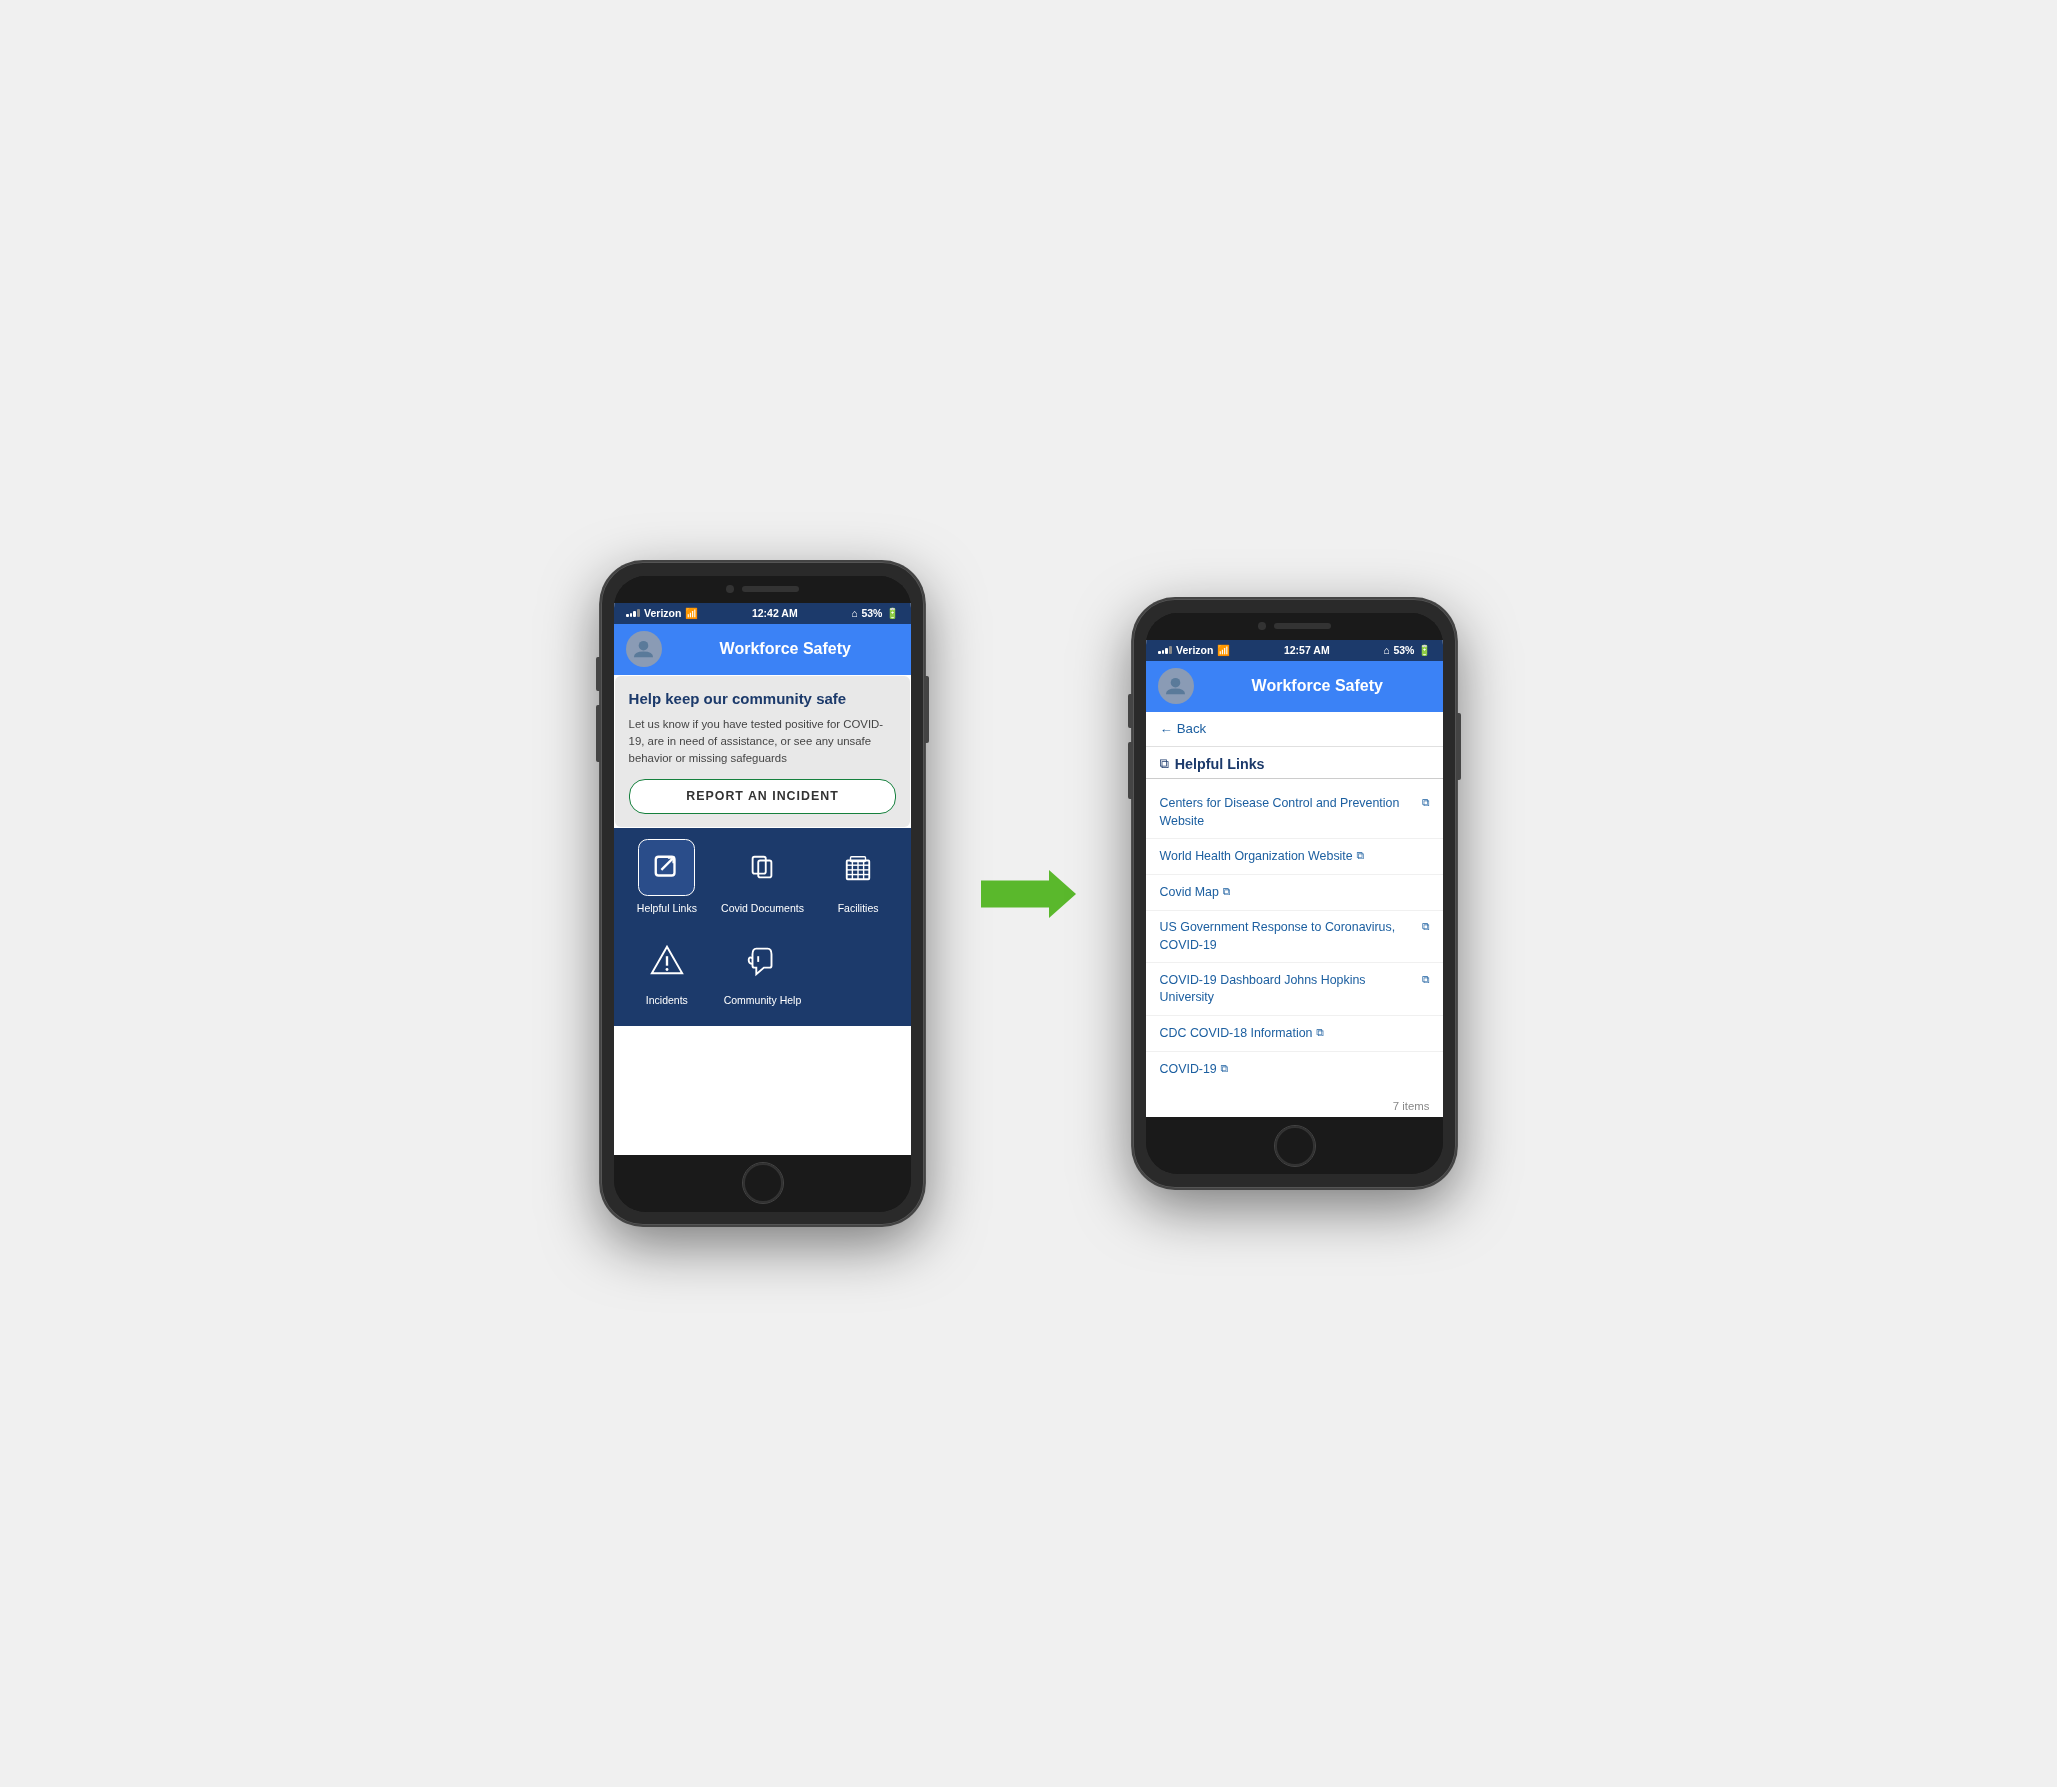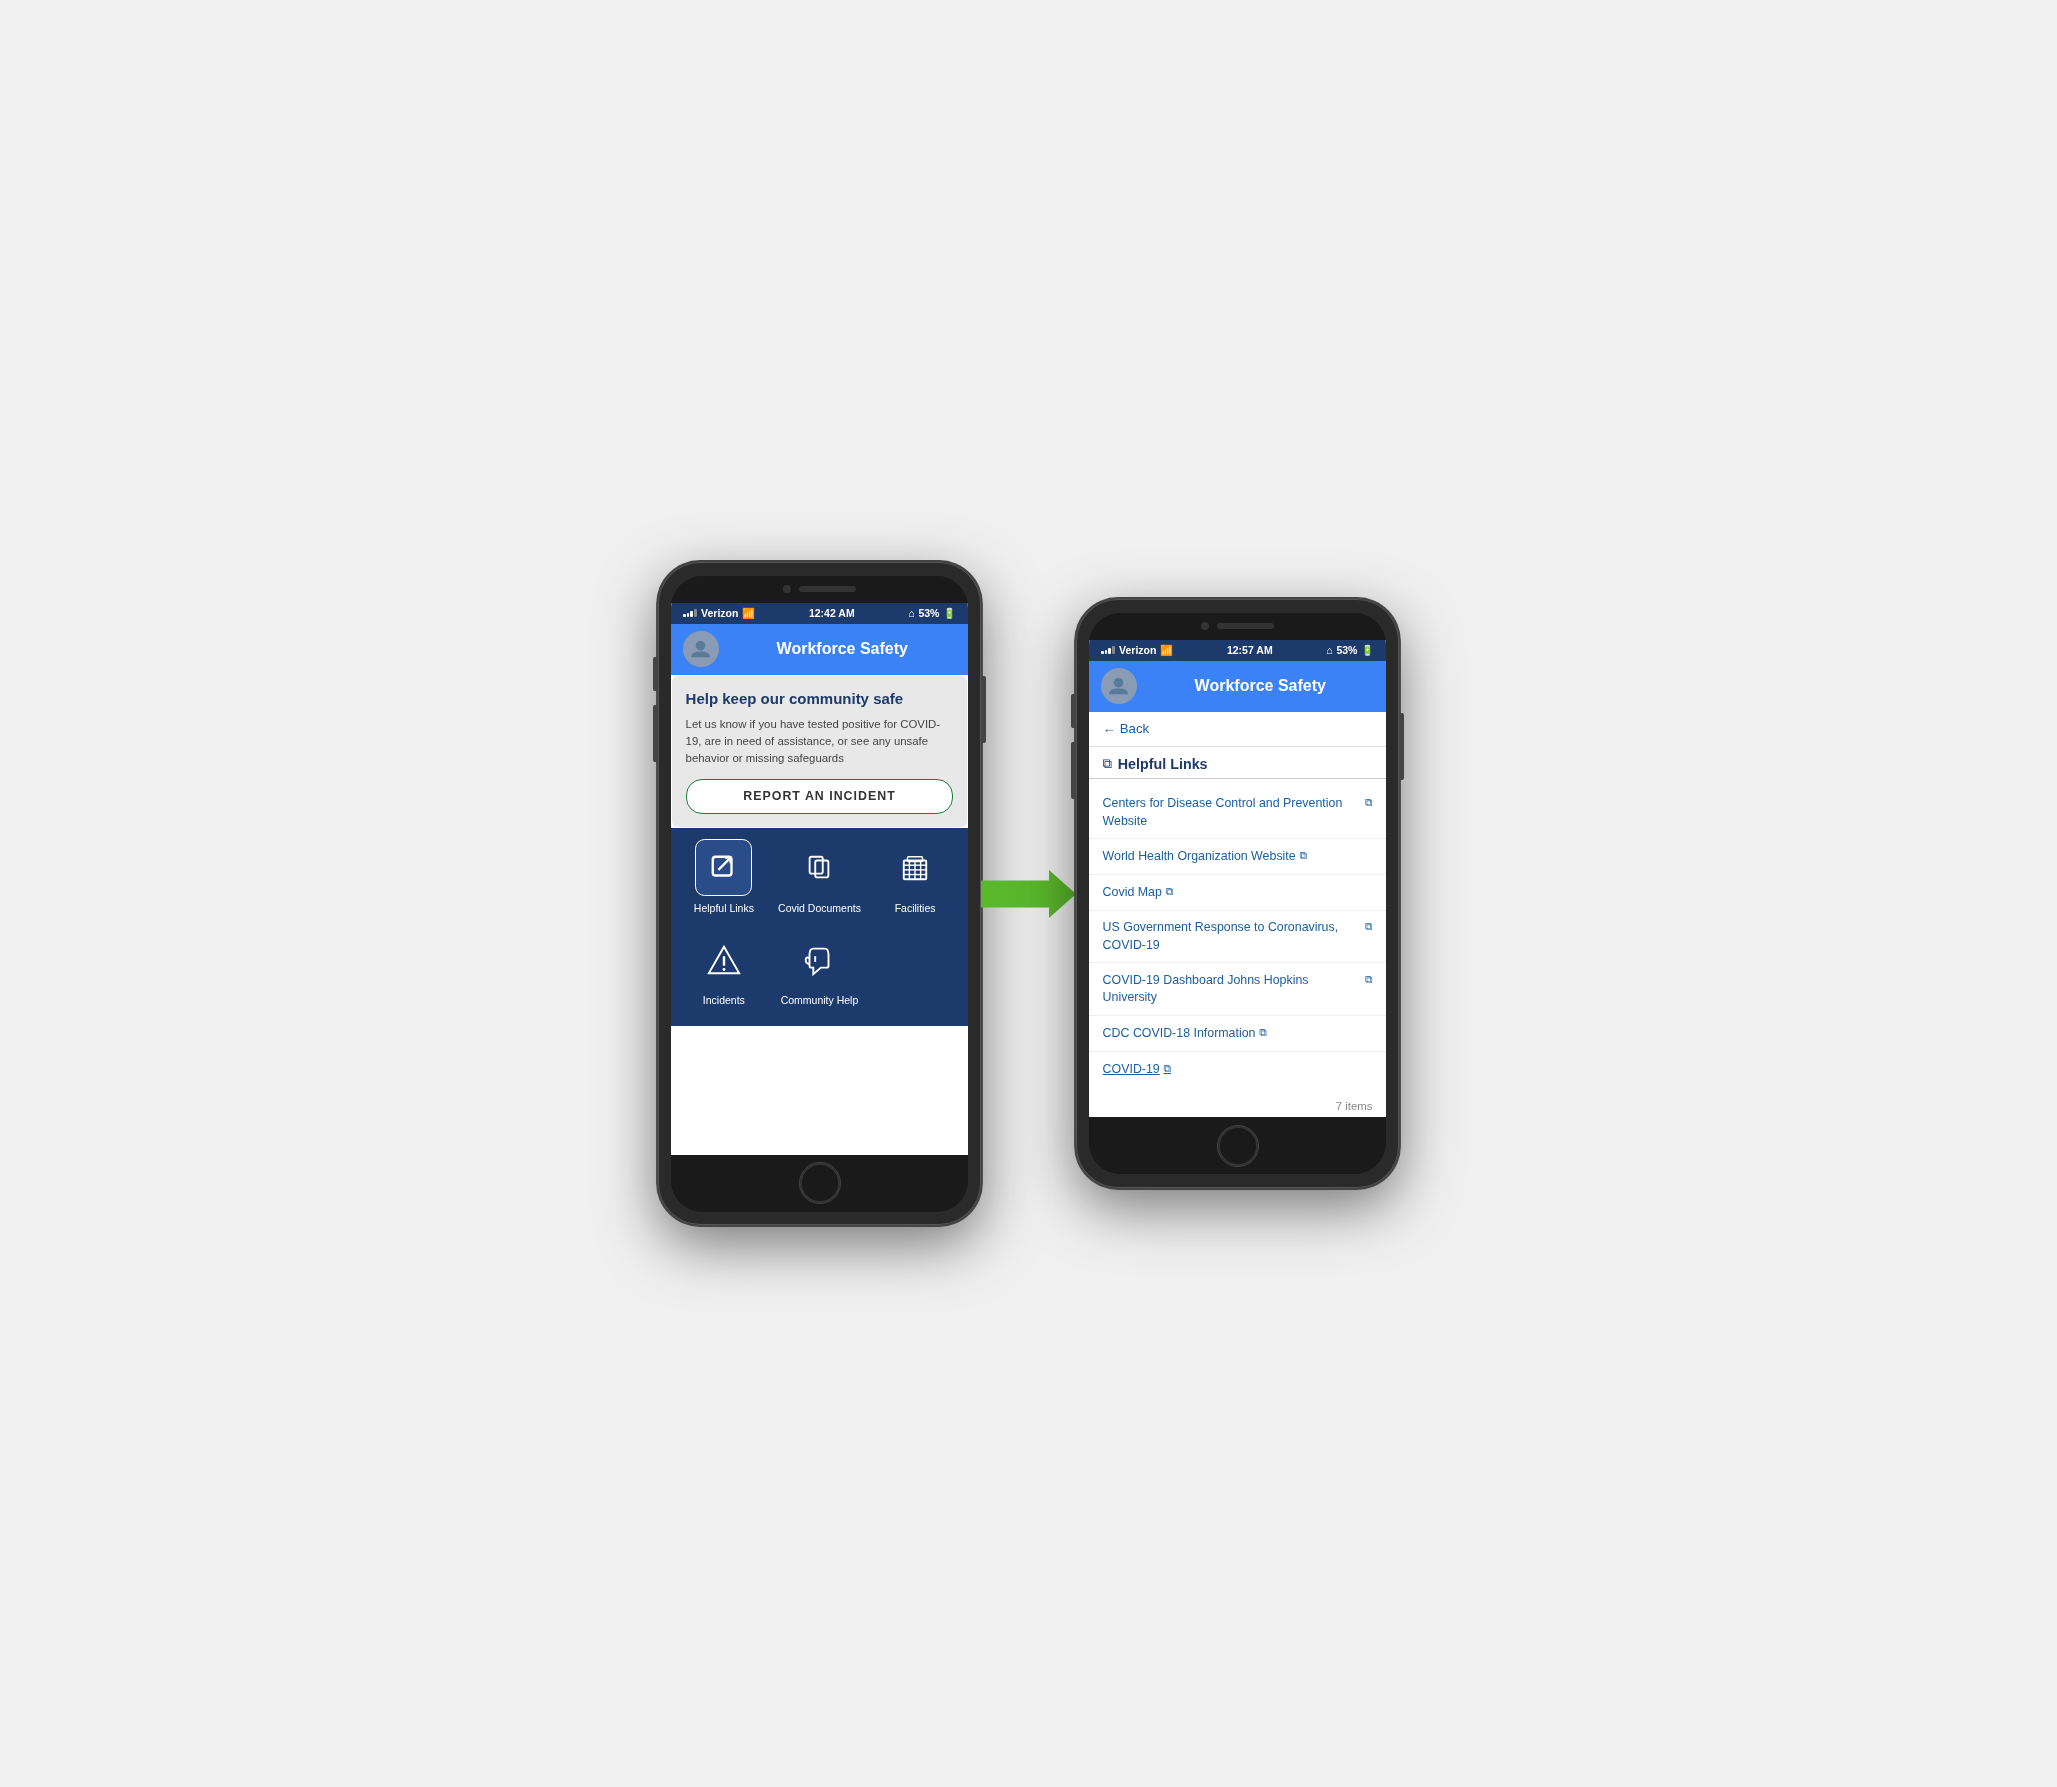--- a/index.html
+++ b/index.html
@@ -9,20 +9,21 @@
       justify-content: center;
       align-items: center;
       min-height: 100vh;
       font-family: -apple-system, BlinkMacSystemFont, 'Helvetica Neue', Arial, sans-serif;
       padding: 38px 19px;
     }
 
     .scene {
       display: flex;
       align-items: center;
+      gap: 57px;
     }
 
     
     .phone {
       width: 323px;
       background: #2a2a2a;
       border-radius: 42px;
       padding: 13.3px;
       box-shadow:
         0 0 0 1.9px #444,
@@ -297,21 +298,21 @@
     .link-item {
       padding: 8.6px 13.3px;
       color: #1c5fa0;
       font-size: 12.4px;
       border-bottom: 1px solid #f0f0f0;
       display: flex;
       align-items: flex-start;
       gap: 3.8px;
       line-height: 1.4;
     }
-    .link-item:last-child { border-bottom: none; text-decoration: underline; }
+    .link-item:last-child { border-bottom: none; }
     .external-icon {
       font-size: 10.5px;
       display: inline;
     }
     .items-count {
       text-align: right;
       padding: 5.7px 13.3px;
       font-size: 11.4px;
       color: #888;
     }

